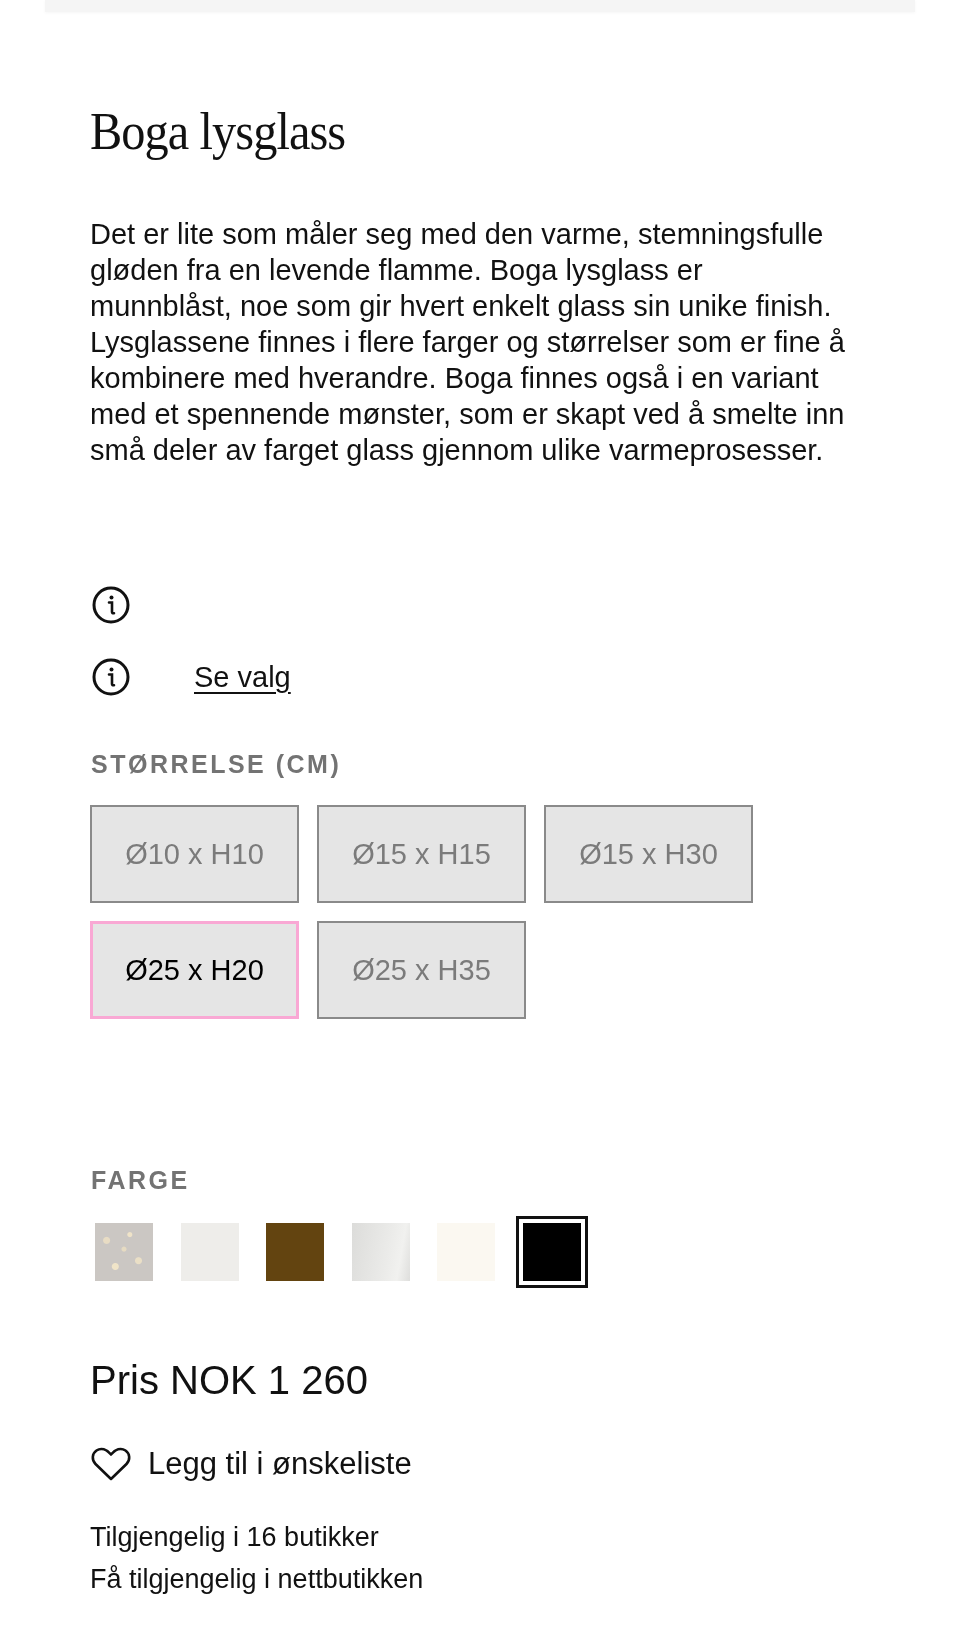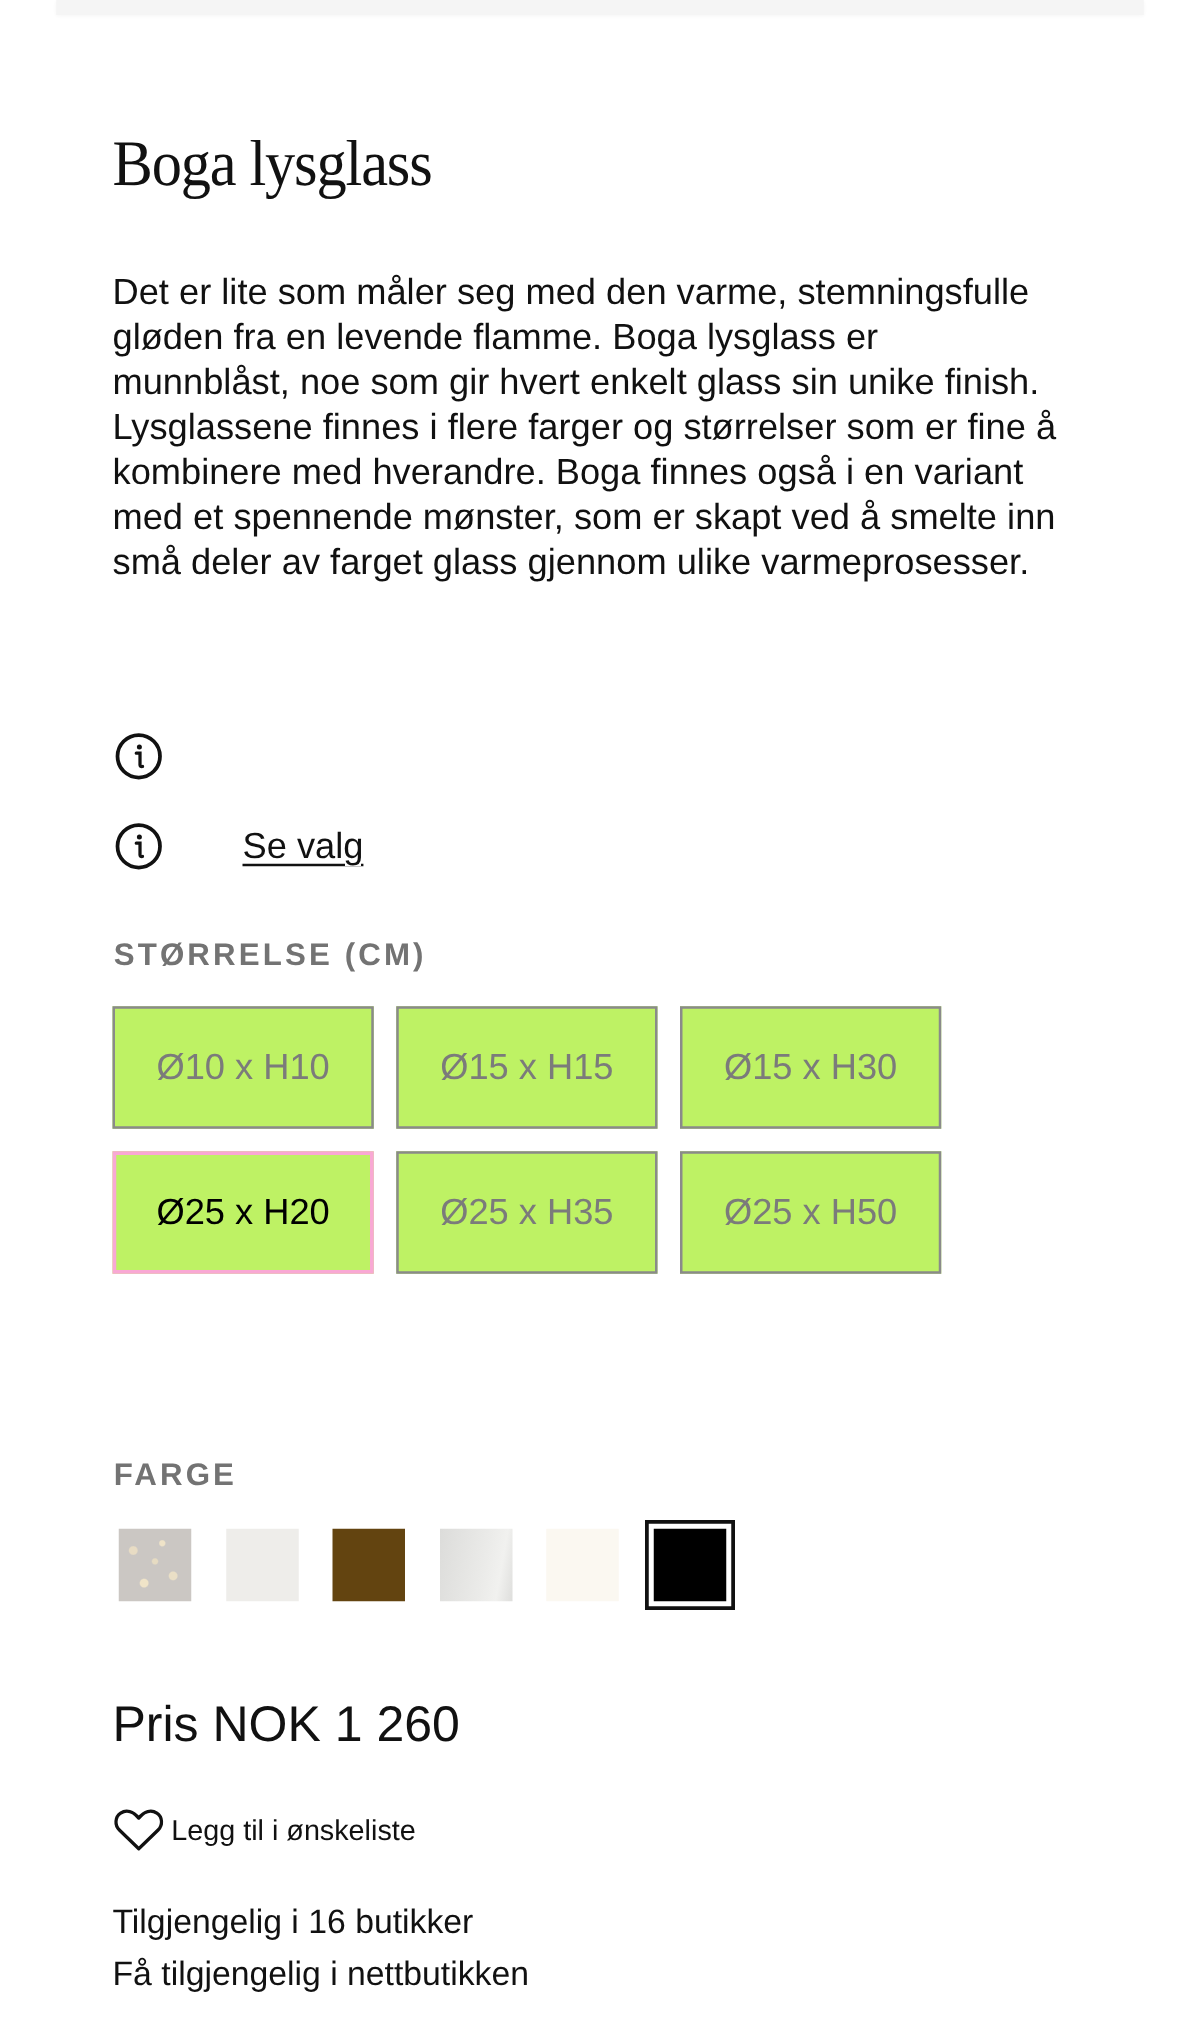--- a/index.html
+++ b/index.html
@@ -33,21 +33,21 @@
   .section-label {
     position: absolute; left: 91px; margin: 0;
     font-size: 25px; letter-spacing: 2.5px; color: #737373; font-weight: bold;
   }
   .size-grid {
     position: absolute; left: 90px; top: 805px; width: 700px;
     display: grid; grid-template-columns: repeat(3, 209px); column-gap: 18px; row-gap: 18px;
   }
   .size-btn {
     box-sizing: border-box; width: 209px; height: 98px;
-    border: 2px solid #8a8a8a; background: #bef264;
+    border: 2px solid #8a8a8a; background: #e5e5e5;
     display: flex; align-items: center; justify-content: center;
     font-size: 29px; color: #7b7b7b; cursor: pointer;
     font-family: "Liberation Sans", sans-serif;
   }
   .size-btn.selected { border: 3px solid #f9a8d4; color: #000; }
   .swatches {
     position: absolute; left: 88px; top: 1216px; display: flex; gap: 0;
   }
   .swatch-wrap {
     box-sizing: border-box; width: 72px; height: 72px; margin-right: 13.5px;
@@ -56,21 +56,21 @@
   .swatch-wrap.selected { border: 3px solid #111; }
   .swatch { width: 58px; height: 58px; }
   .price {
     position: absolute; left: 90px; top: 1358px; margin: 0;
     font-size: 40px; font-weight: normal; color: #111;
   }
   .wishlist {
     position: absolute; left: 91px; top: 1446px; display: flex; align-items: center; cursor: pointer;
   }
   .wishlist svg { width: 40px; height: 36px; display: block; }
-  .wishlist .wl-text { margin-left: 6px; font-size: 23px; color: #111; }
+  .wishlist .wl-text { margin-left: 17px; font-size: 31px; color: #111; }
   .avail {
     position: absolute; left: 90px; font-size: 27px; color: #111; margin: 0;
   }
 </style>
 </head>
 <body>
 
 <div class="topbar"></div>
 
 <h1 class="title">Boga lysglass</h1>
@@ -99,21 +99,20 @@
 </div>
 
 <h2 class="section-label" style="top:750px;">STØRRELSE (CM)</h2>
 
 <div class="size-grid">
   <button class="size-btn">Ø10 x H10</button>
   <button class="size-btn">Ø15 x H15</button>
   <button class="size-btn">Ø15 x H30</button>
   <button class="size-btn selected">Ø25 x H20</button>
   <button class="size-btn">Ø25 x H35</button>
-  <button class="size-btn">Ø25 x H50</button>
 </div>
 
 <h2 class="section-label" style="top:1166px;">FARGE</h2>
 
 <div class="swatches">
   <div class="swatch-wrap">
     <div class="swatch" style="background:
       radial-gradient(circle at 20% 30%, #e8dcc4 0 3px, transparent 4px),
       radial-gradient(circle at 60% 20%, #efe3c8 0 2px, transparent 3px),
       radial-gradient(circle at 75% 65%, #eadfc6 0 3px, transparent 4px),

